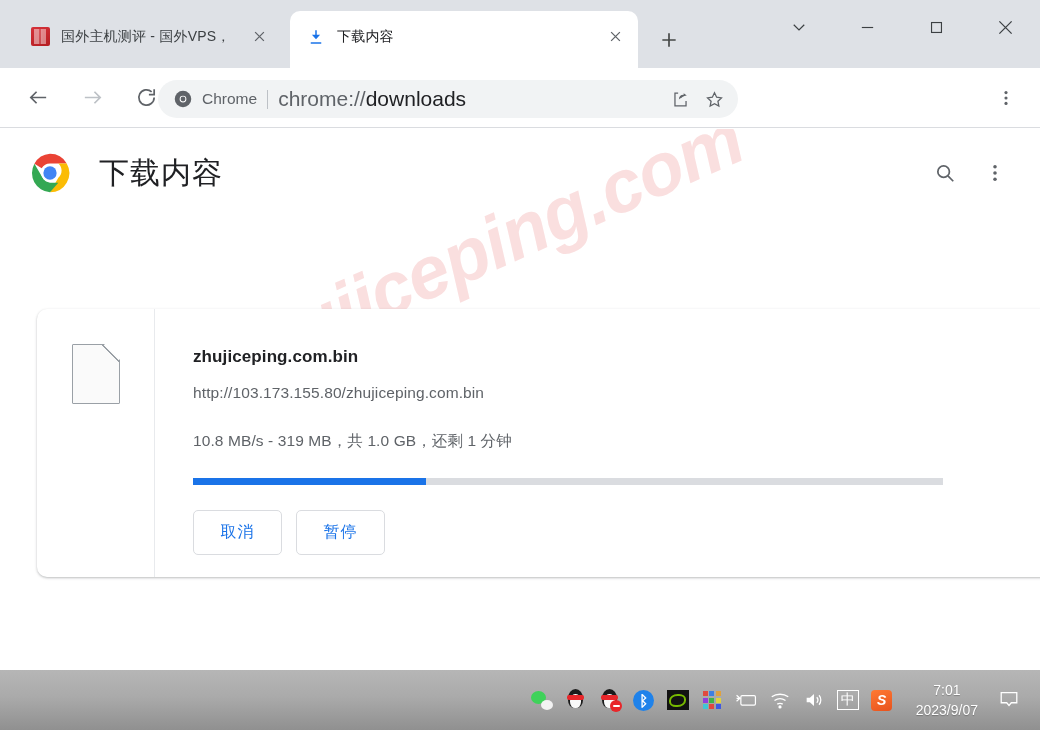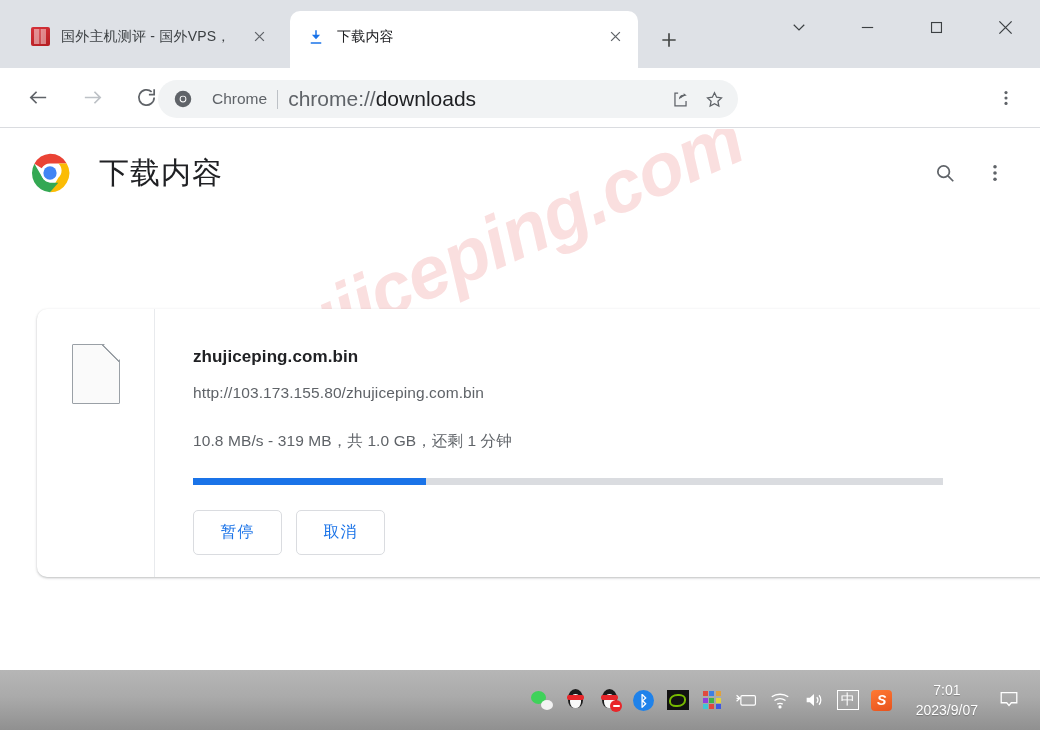--- a/index.html
+++ b/index.html
@@ -93,21 +93,21 @@
   .nav-btn.forward { color: #bdc1c6; }
 
   .omnibox {
     position: absolute; left: 158px; top: 12px;
     width: 580px; height: 38px;
     background: #f1f3f4; border-radius: 19px;
     display: flex; align-items: center;
   }
   .omni-chrome-logo { margin-left: 16px; width: 18px; height: 18px; flex: none; }
   .omni-brand {
-    margin-left: 20px; font-size: 15.5px; color: #5f6368;
+    margin-left: 10px; font-size: 15.5px; color: #5f6368;
     white-space: nowrap;
   }
   .omni-sep {
     margin: 0 10px; width: 1px; height: 19px; background: #bdc1c6; flex: none;
   }
   .omni-url {
     font-size: 21px; color: #5f6368; white-space: nowrap;
   }
   .omni-url b { color: #202124; font-weight: 400; }
   .omni-actions {
@@ -458,22 +458,22 @@
         <div class="file-icon"></div>
       </div>
       <div class="dl-info">
         <div class="dl-name">zhujiceping.com.bin</div>
         <div class="dl-url">http://103.173.155.80/zhujiceping.com.bin</div>
         <div class="dl-status">10.8 MB/s - 319 MB，共 1.0 GB，还剩 1 分钟</div>
         <div class="progress-track">
           <div class="progress-fill" id="progress-fill" style="width: 31%; background: rgb(26, 115, 232);"></div>
         </div>
         <div class="dl-buttons">
+          <button class="dl-btn">取消</button>
           <button class="dl-btn">暂停</button>
-          <button class="dl-btn">取消</button>
         </div>
       </div>
     </div>
   </div>
 
   <div class="taskbar">
     <div class="tray">
 
       <div class="tray-ic">
         <div class="g-wechat">

